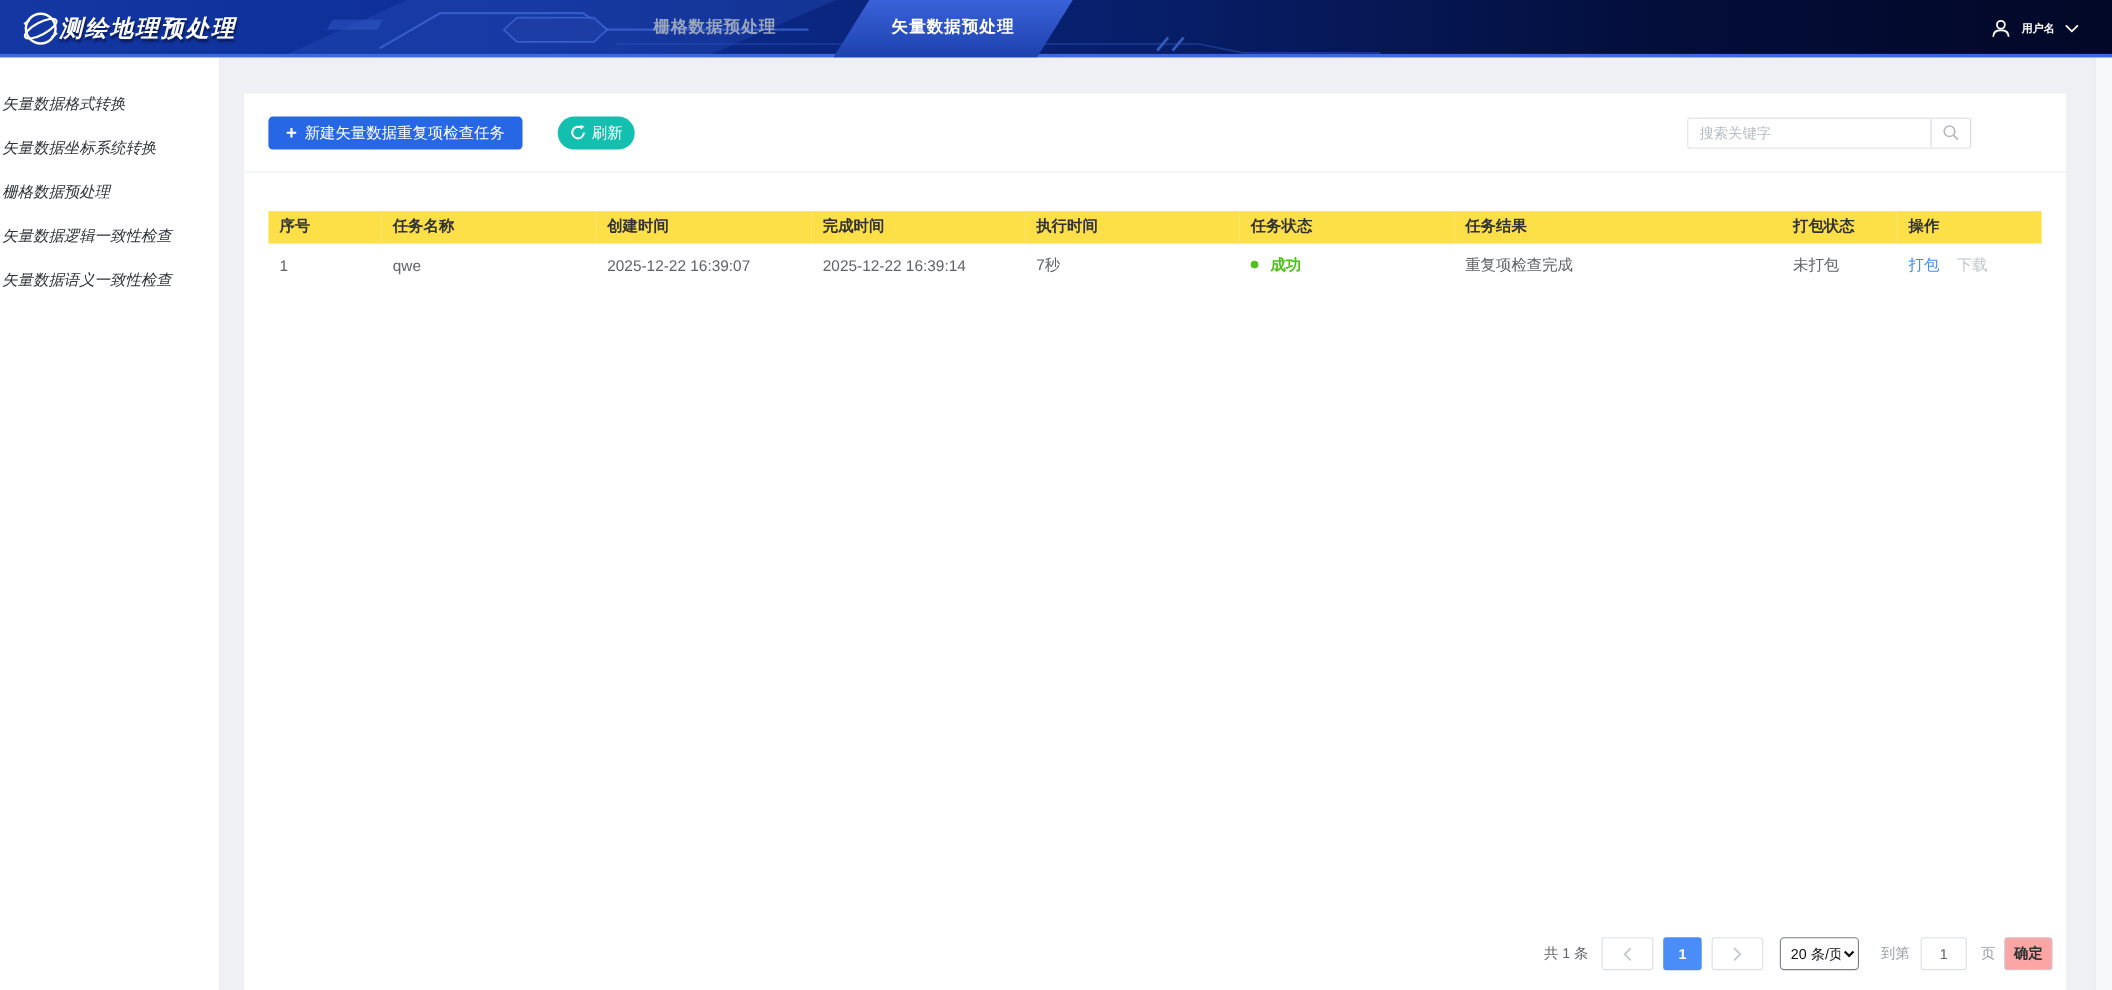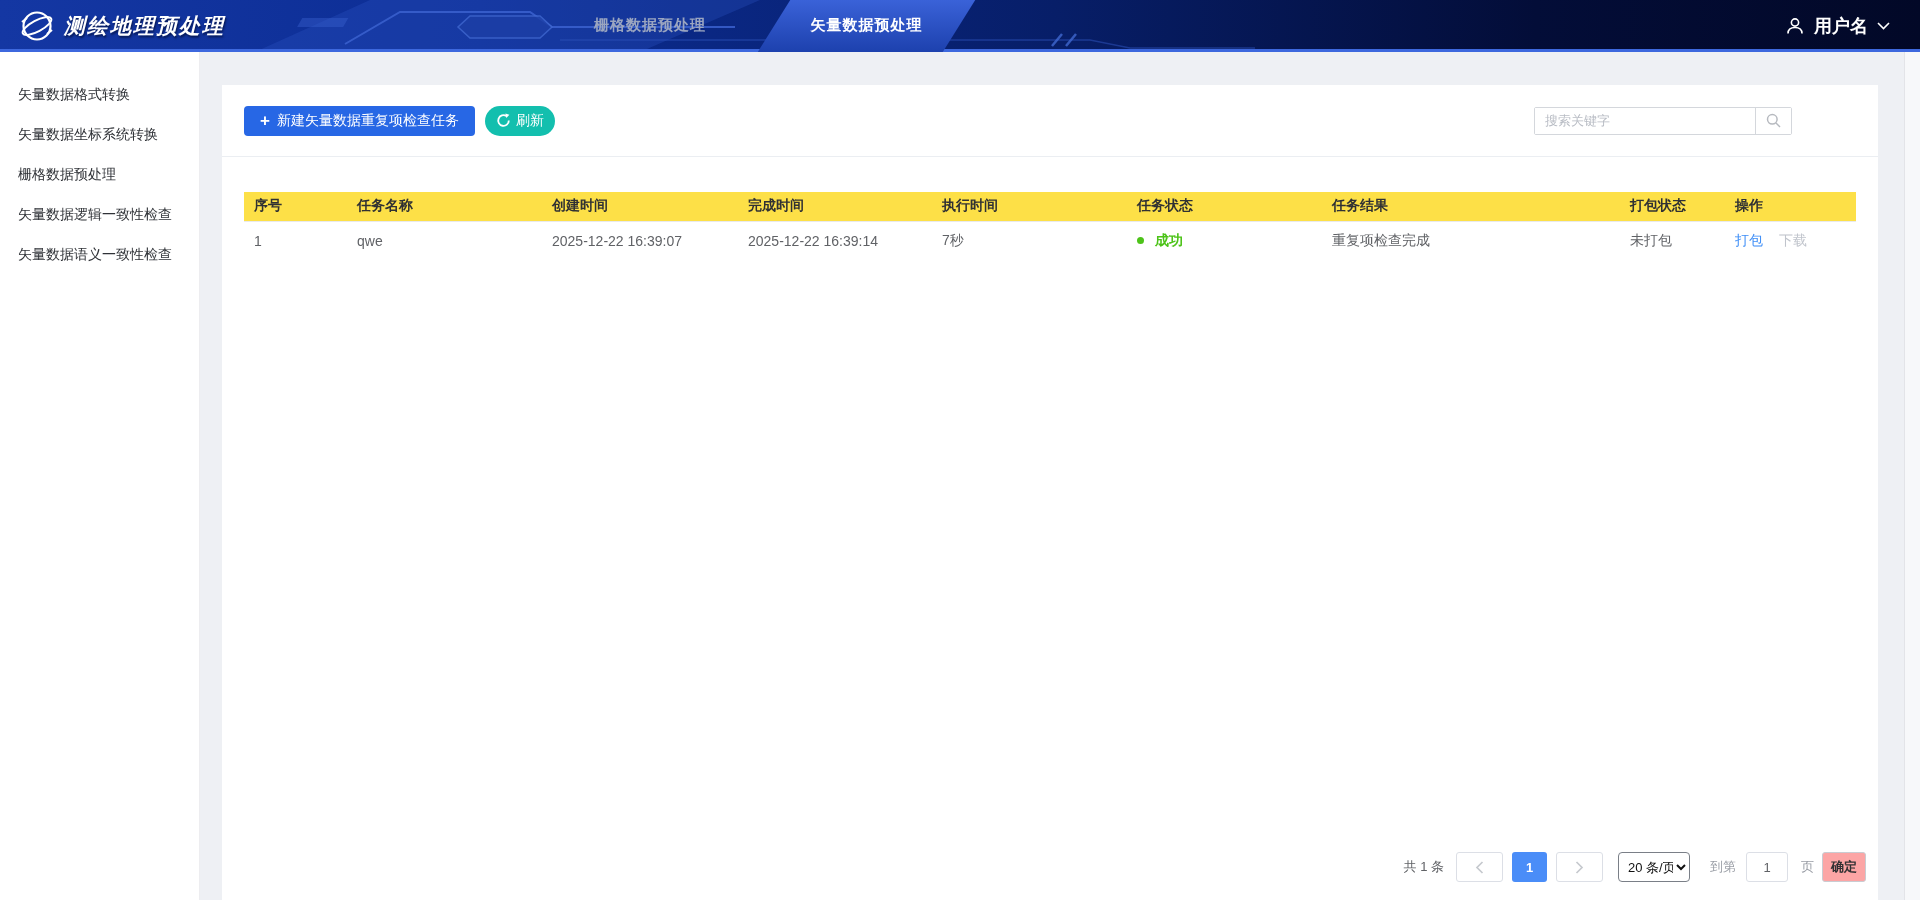--- a/index.html
+++ b/index.html
@@ -3,48 +3,48 @@
 <meta charset="utf-8">
 <style>
   * { margin:0; padding:0; box-sizing:border-box; }
   html,body { width:1920px; height:900px; overflow:hidden; font-family:"Liberation Sans", sans-serif; background:#eef0f4; }
 
   
   .header { position:absolute; top:0; left:0; width:1920px; height:52px;
     background:linear-gradient(to right,#1437a3 0%,#0c2d94 25%,#071e68 55%,#030d38 80%,#020827 100%); z-index:10; }
   .header::after { content:''; position:absolute; bottom:0; left:0; right:0; height:3px; background:#3d68de; }
   .decor-svg { position:absolute; top:0; left:0; width:1920px; height:52px; pointer-events:none; }
-  .logo { position:absolute; left:20px; top:0; height:52px; display:flex; align-items:center; gap:10px; z-index:3; }
+  .logo { position:absolute; left:20px; top:0; height:52px; display:flex; align-items:center; gap:0; z-index:3; }
   .logo-title { font-size:21px; font-weight:bold; font-style:italic; color:#fff; letter-spacing:2px;
     text-shadow:1px 2px 2px rgba(5,20,70,.85); }
   .tab-active-bg { position:absolute; left:774px; top:0; width:185px; height:52px;
     transform:skewX(-32deg); background:linear-gradient(180deg,#3a62d8,#1d41ae); z-index:1; }
   .tab { position:absolute; top:0; height:52px; line-height:50px; text-align:center;
     font-size:15px; font-weight:bold; cursor:pointer; z-index:2; letter-spacing:1px; }
   .tab-raster { left:566px; width:168px; color:#9aa5c0; }
   .tab-vector { left:774px; width:185px; color:#ffffff; }
   .user { position:absolute; right:30px; top:0; height:52px; display:flex; align-items:center; gap:9px; z-index:3; cursor:pointer; }
-  .user-name { color:#fff; font-size:18px; font-weight:bold; }
+  .user-name { color:#fff; font-size:10px; font-weight:bold; }
 
   
   .sidebar { position:absolute; left:0; top:52px; width:200px; height:848px; background:#fff;
     border-right:1px solid #ededf0; padding-top:22px; z-index:5; }
-  .side-item { height:40px; line-height:40px; padding-left:18px; font-size:14px; color:#2f3237; cursor:pointer; white-space:nowrap; }
+  .side-item { height:40px; line-height:40px; padding-left:2px; font-size:14px; color:#2f3237; cursor:pointer; white-space:nowrap;font-style:italic; }
   .side-item.active { background:#e9f1fd; color:#3b7be8; border-right:3px solid #3b7be8; }
 
   
   .main { position:absolute; left:200px; top:52px; width:1720px; height:848px; background:#eef0f4; }
   .scroll-strip { position:absolute; right:0; top:0; width:16px; height:848px; background:#f7f8fa; border-left:1px solid #e3e4e8; }
   .panel { position:absolute; left:22px; top:33px; right:42px; bottom:0; background:#fff; }
 
   .toolbar { display:flex; align-items:center; height:72px; padding:0 22px; border-bottom:1px solid #ebeef2; }
   .btn { display:inline-flex; align-items:center; justify-content:center; height:30px; border:none;
     border-radius:4px; color:#fff; font-size:14px; cursor:pointer; font-family:inherit; }
   .btn-new { background:#2767e5; padding:0 16px; gap:7px; }
-  .btn-refresh { background:#13bfae; padding:0 11px; gap:5px; margin-left:10px;border-radius:15px; }
+  .btn-refresh { background:#13bfae; padding:0 11px; gap:5px; margin-left:32px;border-radius:15px; }
   .plus-glyph { font-size:17px; font-weight:bold; line-height:1; }
 
   .search-box { margin-left:auto; margin-right:64px; display:flex; align-items:stretch; width:258px; height:28px;
     border:1px solid #d4d7dc; border-radius:2px; background:#fff; }
   .search-input { flex:1; border:none; outline:none; padding:0 10px; font-size:13px; color:#333; font-family:inherit; }
   .search-input::placeholder { color:#b8bcc4; }
   .search-btn { width:36px; border:none; border-left:1px solid #d4d7dc; background:#fff; display:flex;
     align-items:center; justify-content:center; cursor:pointer; }
 
   .table-wrap { padding:35px 22px 0; }

